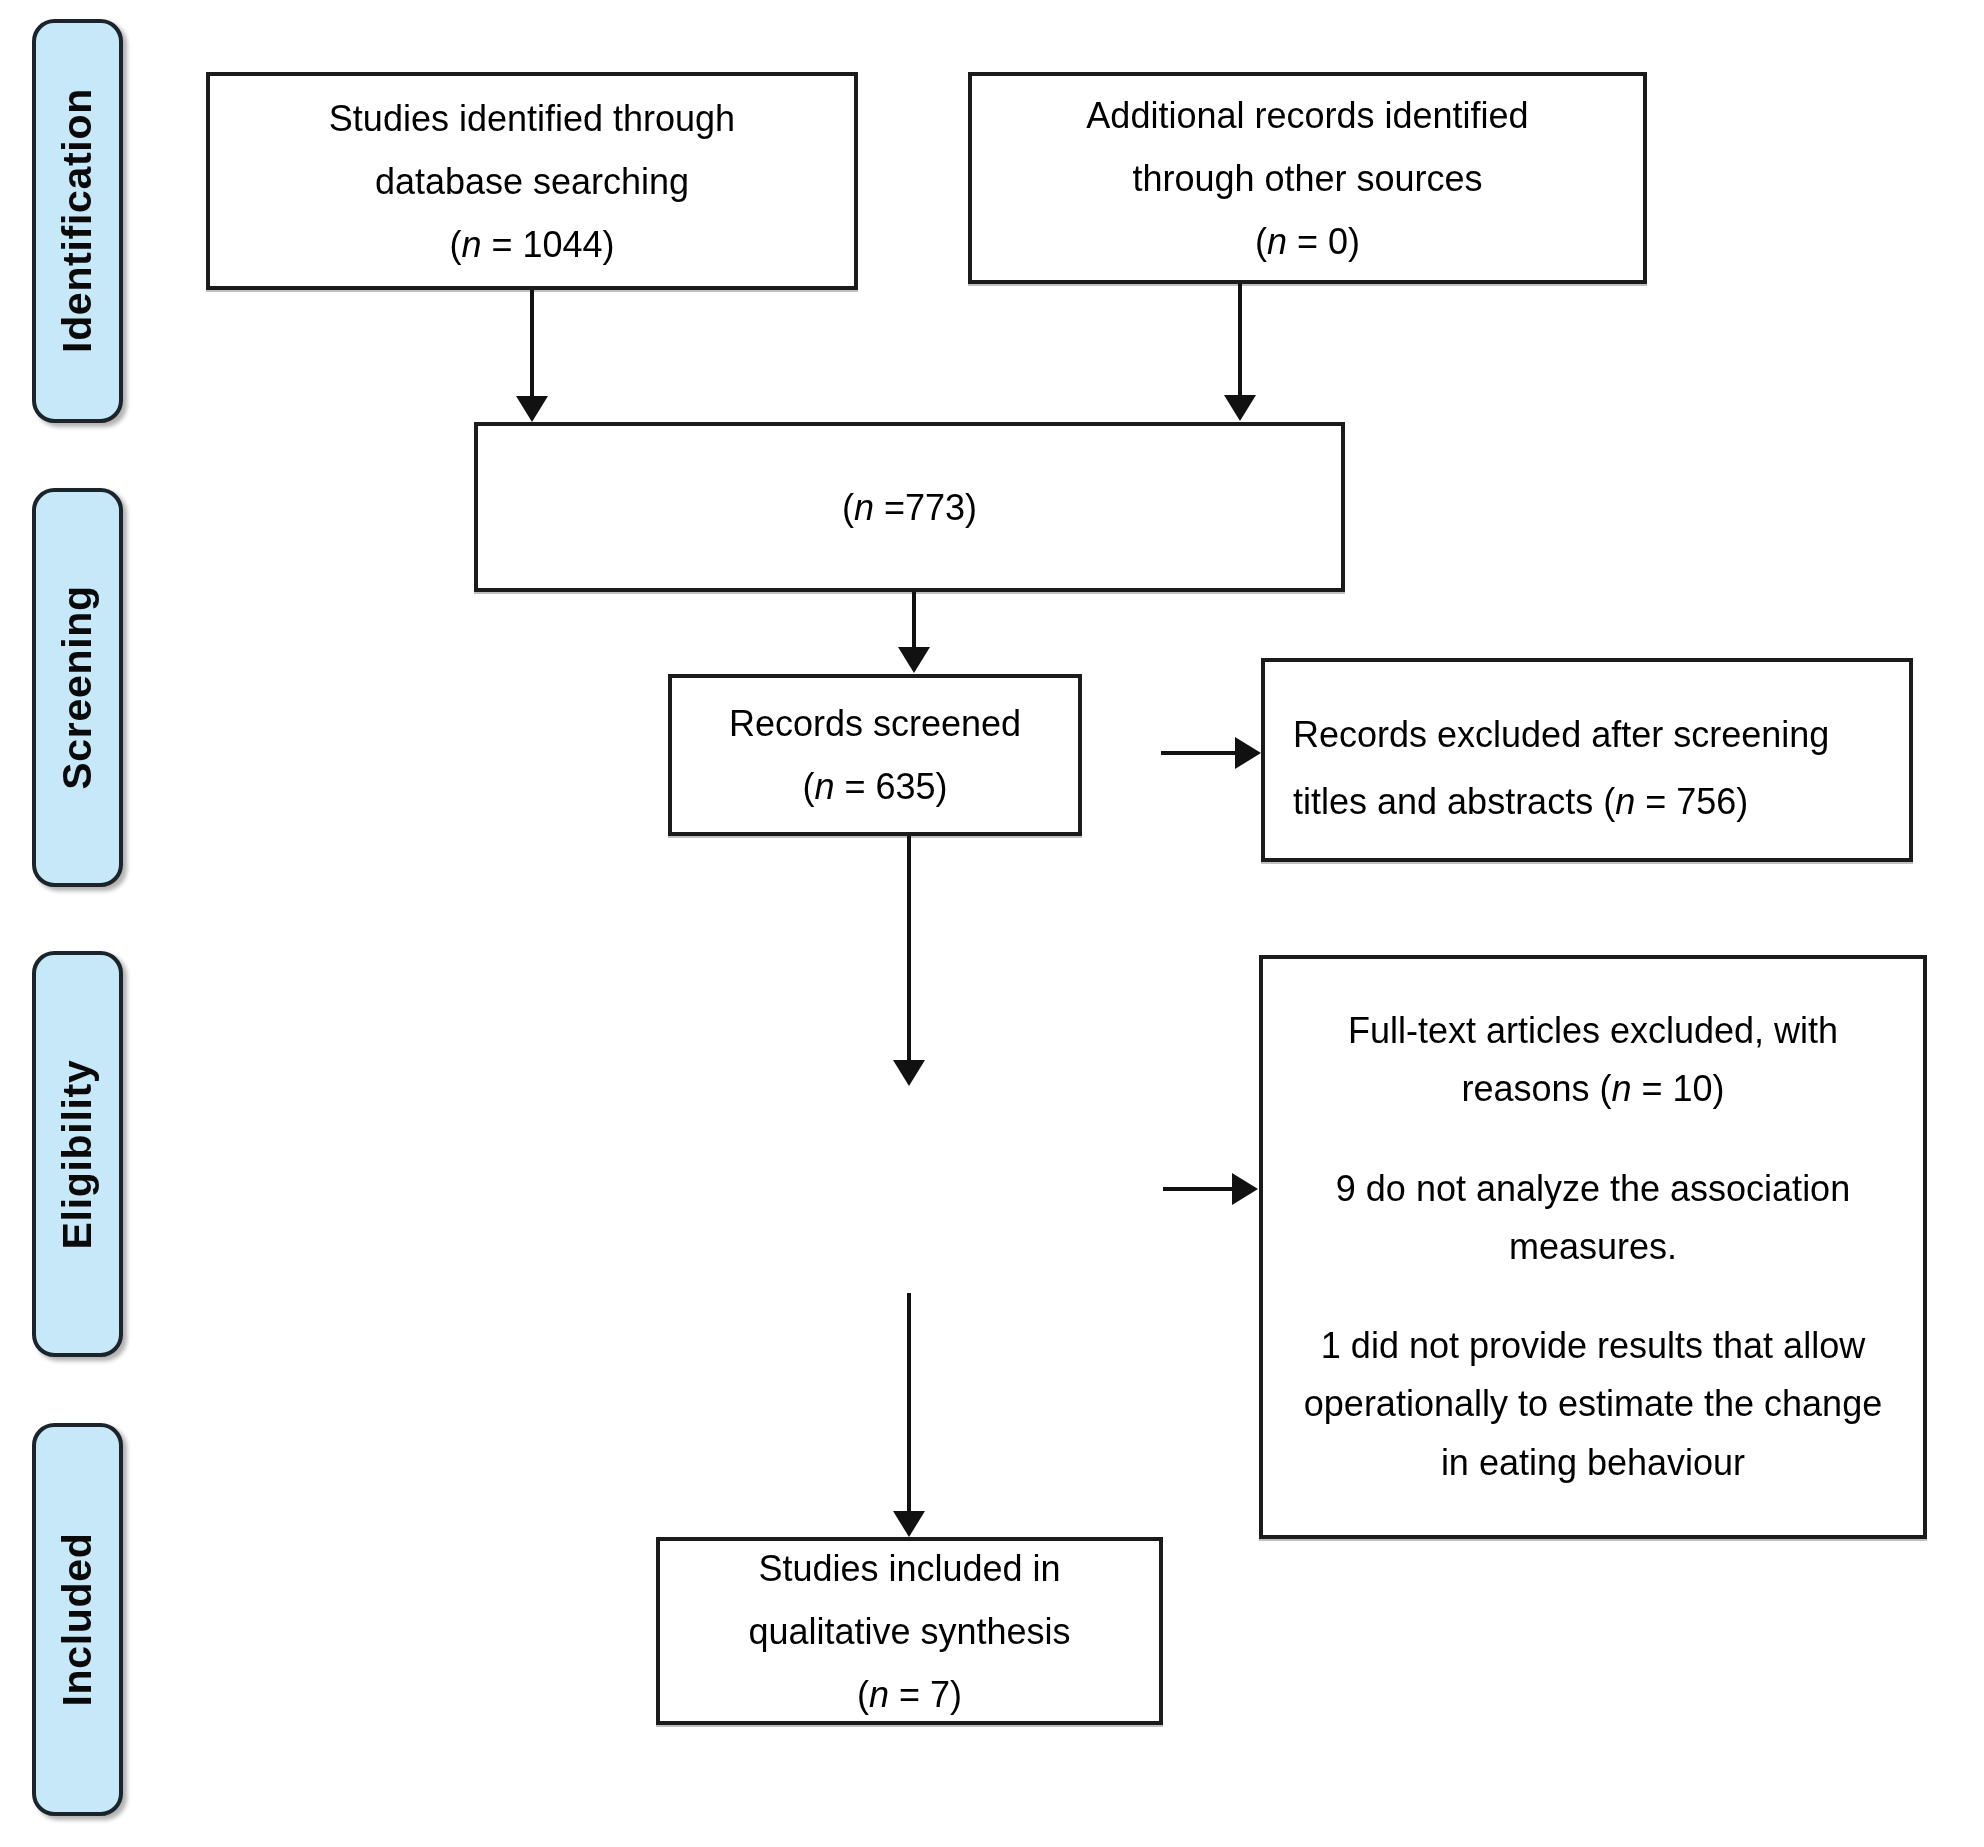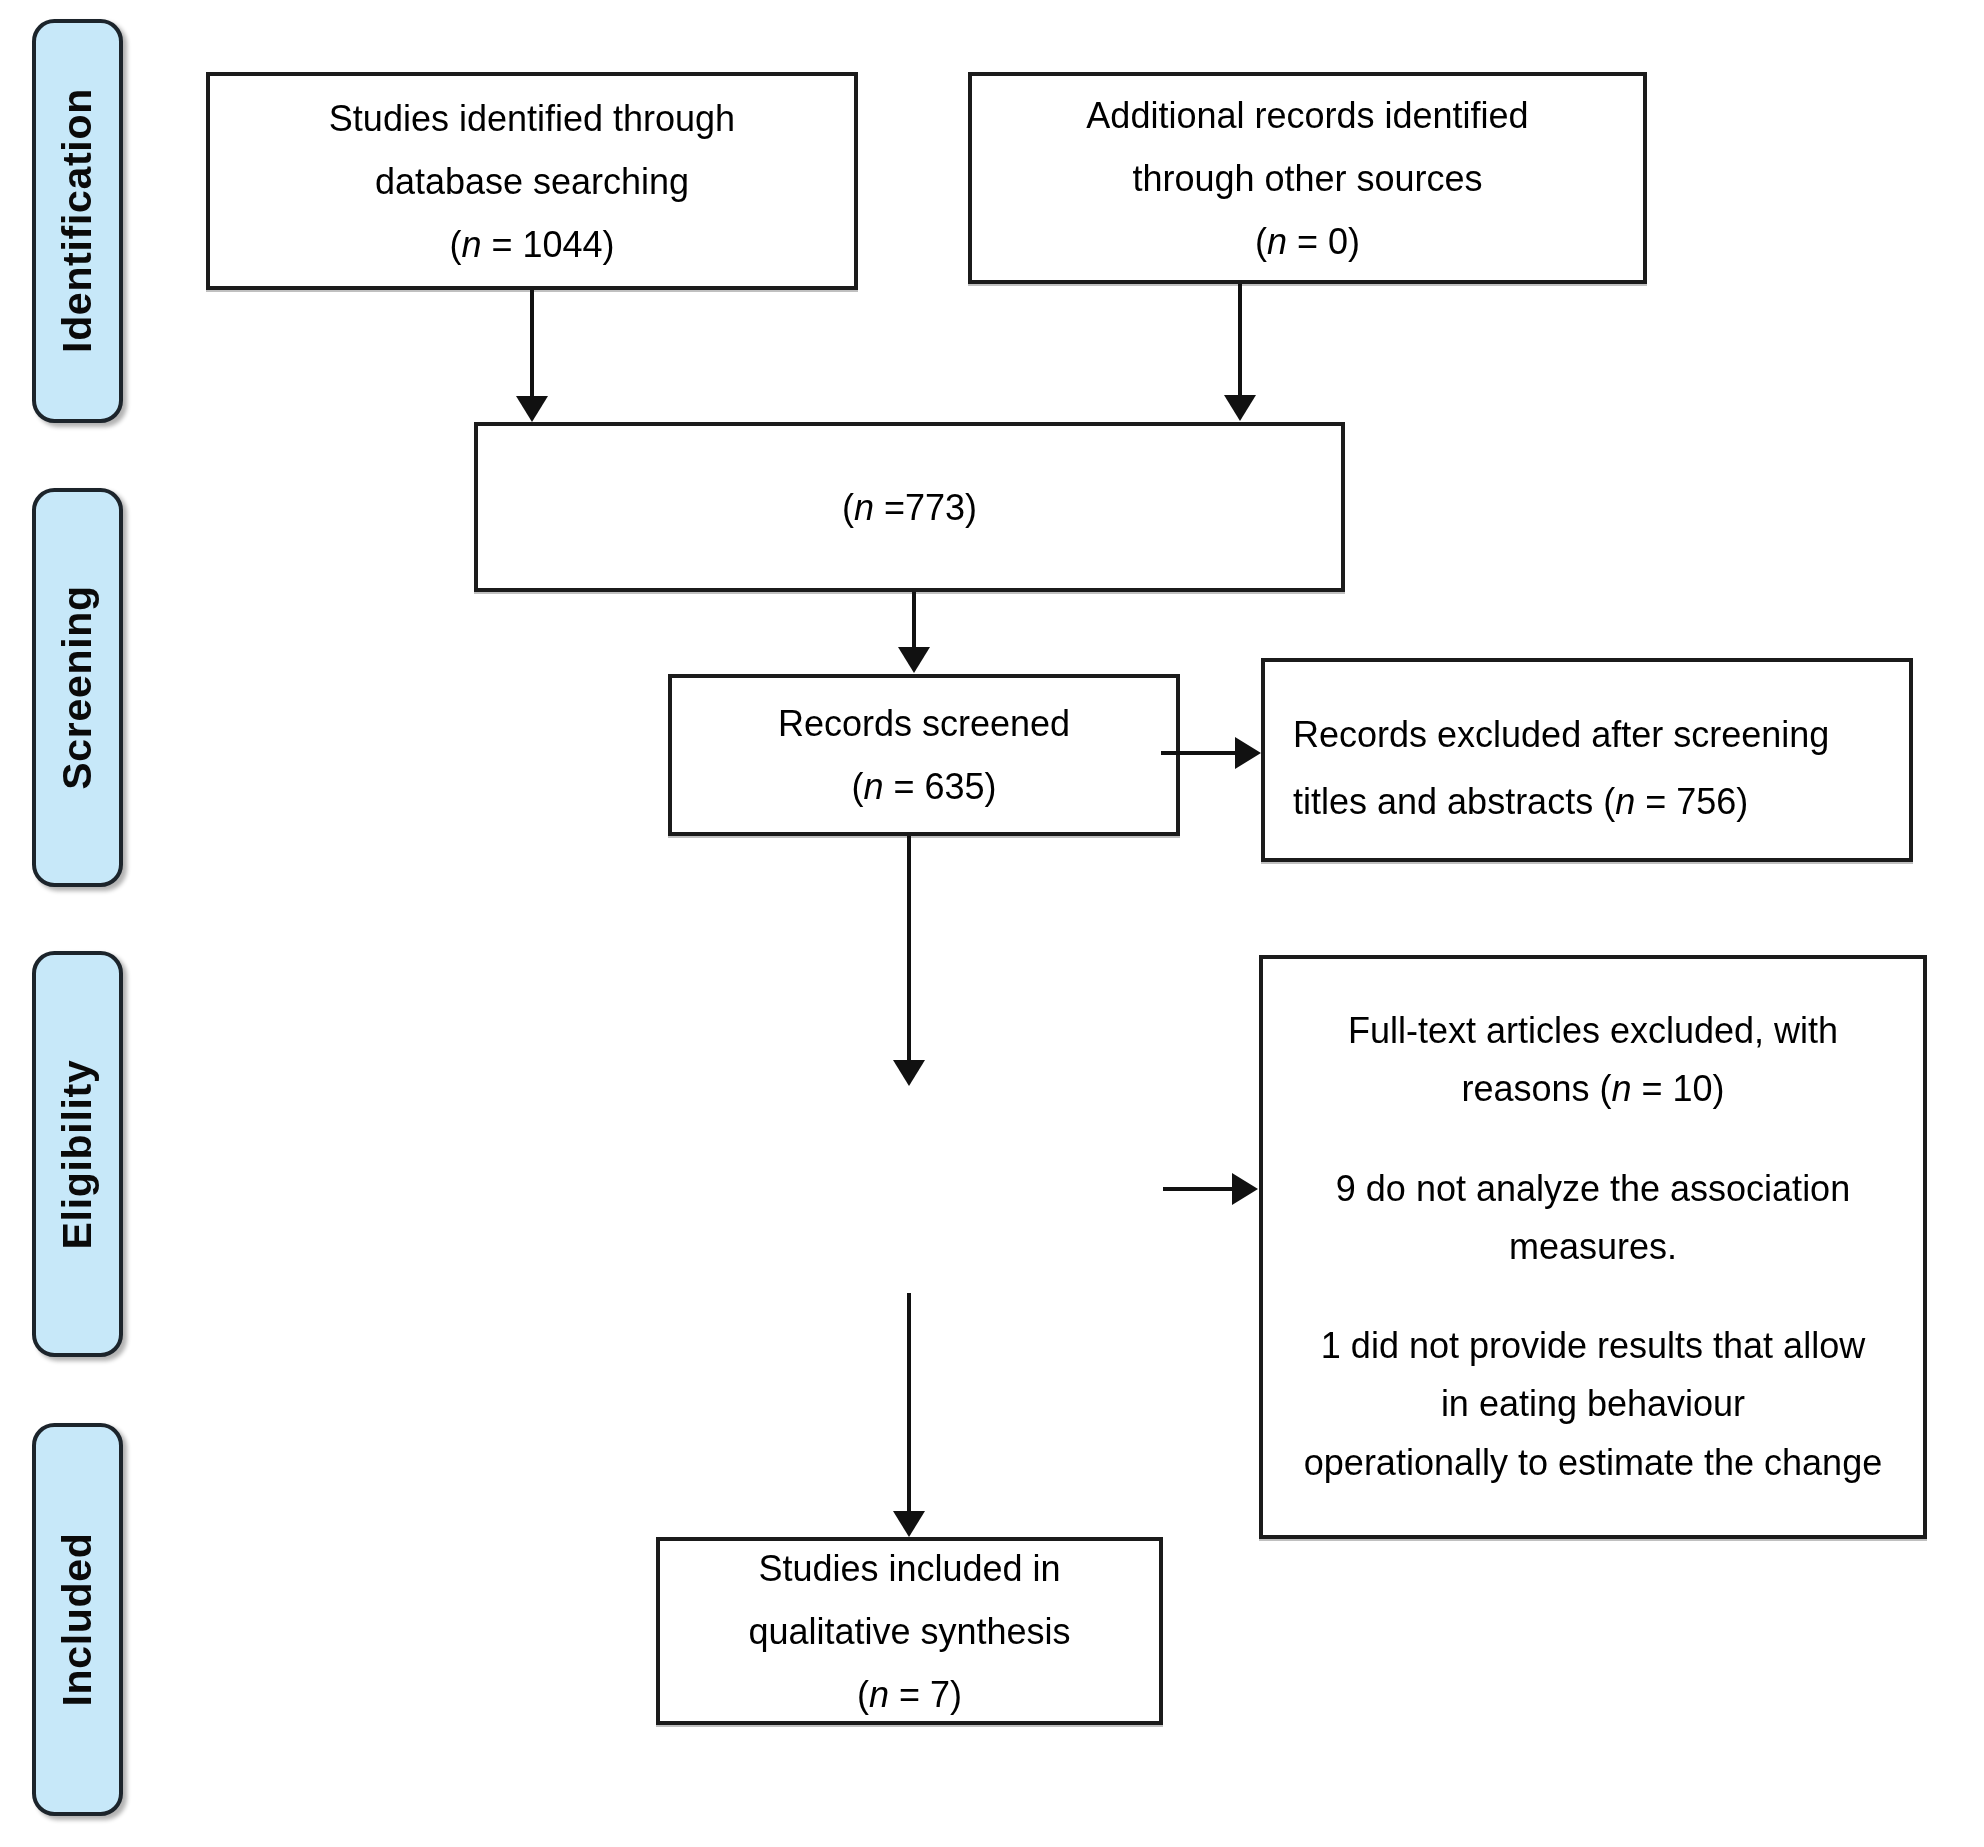--- a/index.html
+++ b/index.html
@@ -58,21 +58,21 @@
     font-size: 36px;
     line-height: 1.75;
     box-shadow: 0 2px 0 rgba(45,45,45,0.30);
   }
   .bl { display: block; white-space: nowrap; }
   .n  { font-style: italic; }
 
   .box-identified { left: 206px;  top: 72px;  width: 652px;  height: 218px; }
   .box-additional { left: 968px; top: 72px;  width: 679px; height: 212px; }
   .box-deduped    { left: 474px;  top: 422px;  width: 871px; height: 170px; }
-  .box-screened   { left: 668px; top: 674px; width: 512px;  height: 162px; }
+  .box-screened   { left: 668px; top: 674px; width: 414px;  height: 162px; }
 
   .box-excluded-screening {
     left: 1261px; top: 658px; width: 652px; height: 204px;
     justify-content: flex-start;
     align-items: flex-start;
     text-align: right;
     padding: 40px 20px 0 28px;
     line-height: 1.85;
   }
 
@@ -171,22 +171,22 @@
     <span class="bl"><span>titles and abstracts (</span><span class="n">n</span><span> = 756)</span></span>
   </div>
 
 
   <div class="box box-excluded-fulltext">
     <span class="bl">Full-text articles excluded, with</span>
     <span class="bl"><span>reasons (</span><span class="n">n</span><span> = 10)</span></span>
     <span class="bl gap">9 do not analyze the association</span>
     <span class="bl">measures.</span>
     <span class="bl gap">1 did not provide results that allow</span>
+    <span class="bl">operationally to estimate the change</span>
     <span class="bl">in eating behaviour</span>
-    <span class="bl">operationally to estimate the change</span>
   </div>
 
   <div class="box box-included">
     <span class="bl">Studies included in</span>
     <span class="bl">qualitative synthesis</span>
     <span class="bl"><span>(</span><span class="n">n</span><span> = 7)</span></span>
   </div>
 
   <div class="arrow-v arrow-identified-deduped"></div>
   <div class="arrow-v arrow-additional-deduped"></div>

